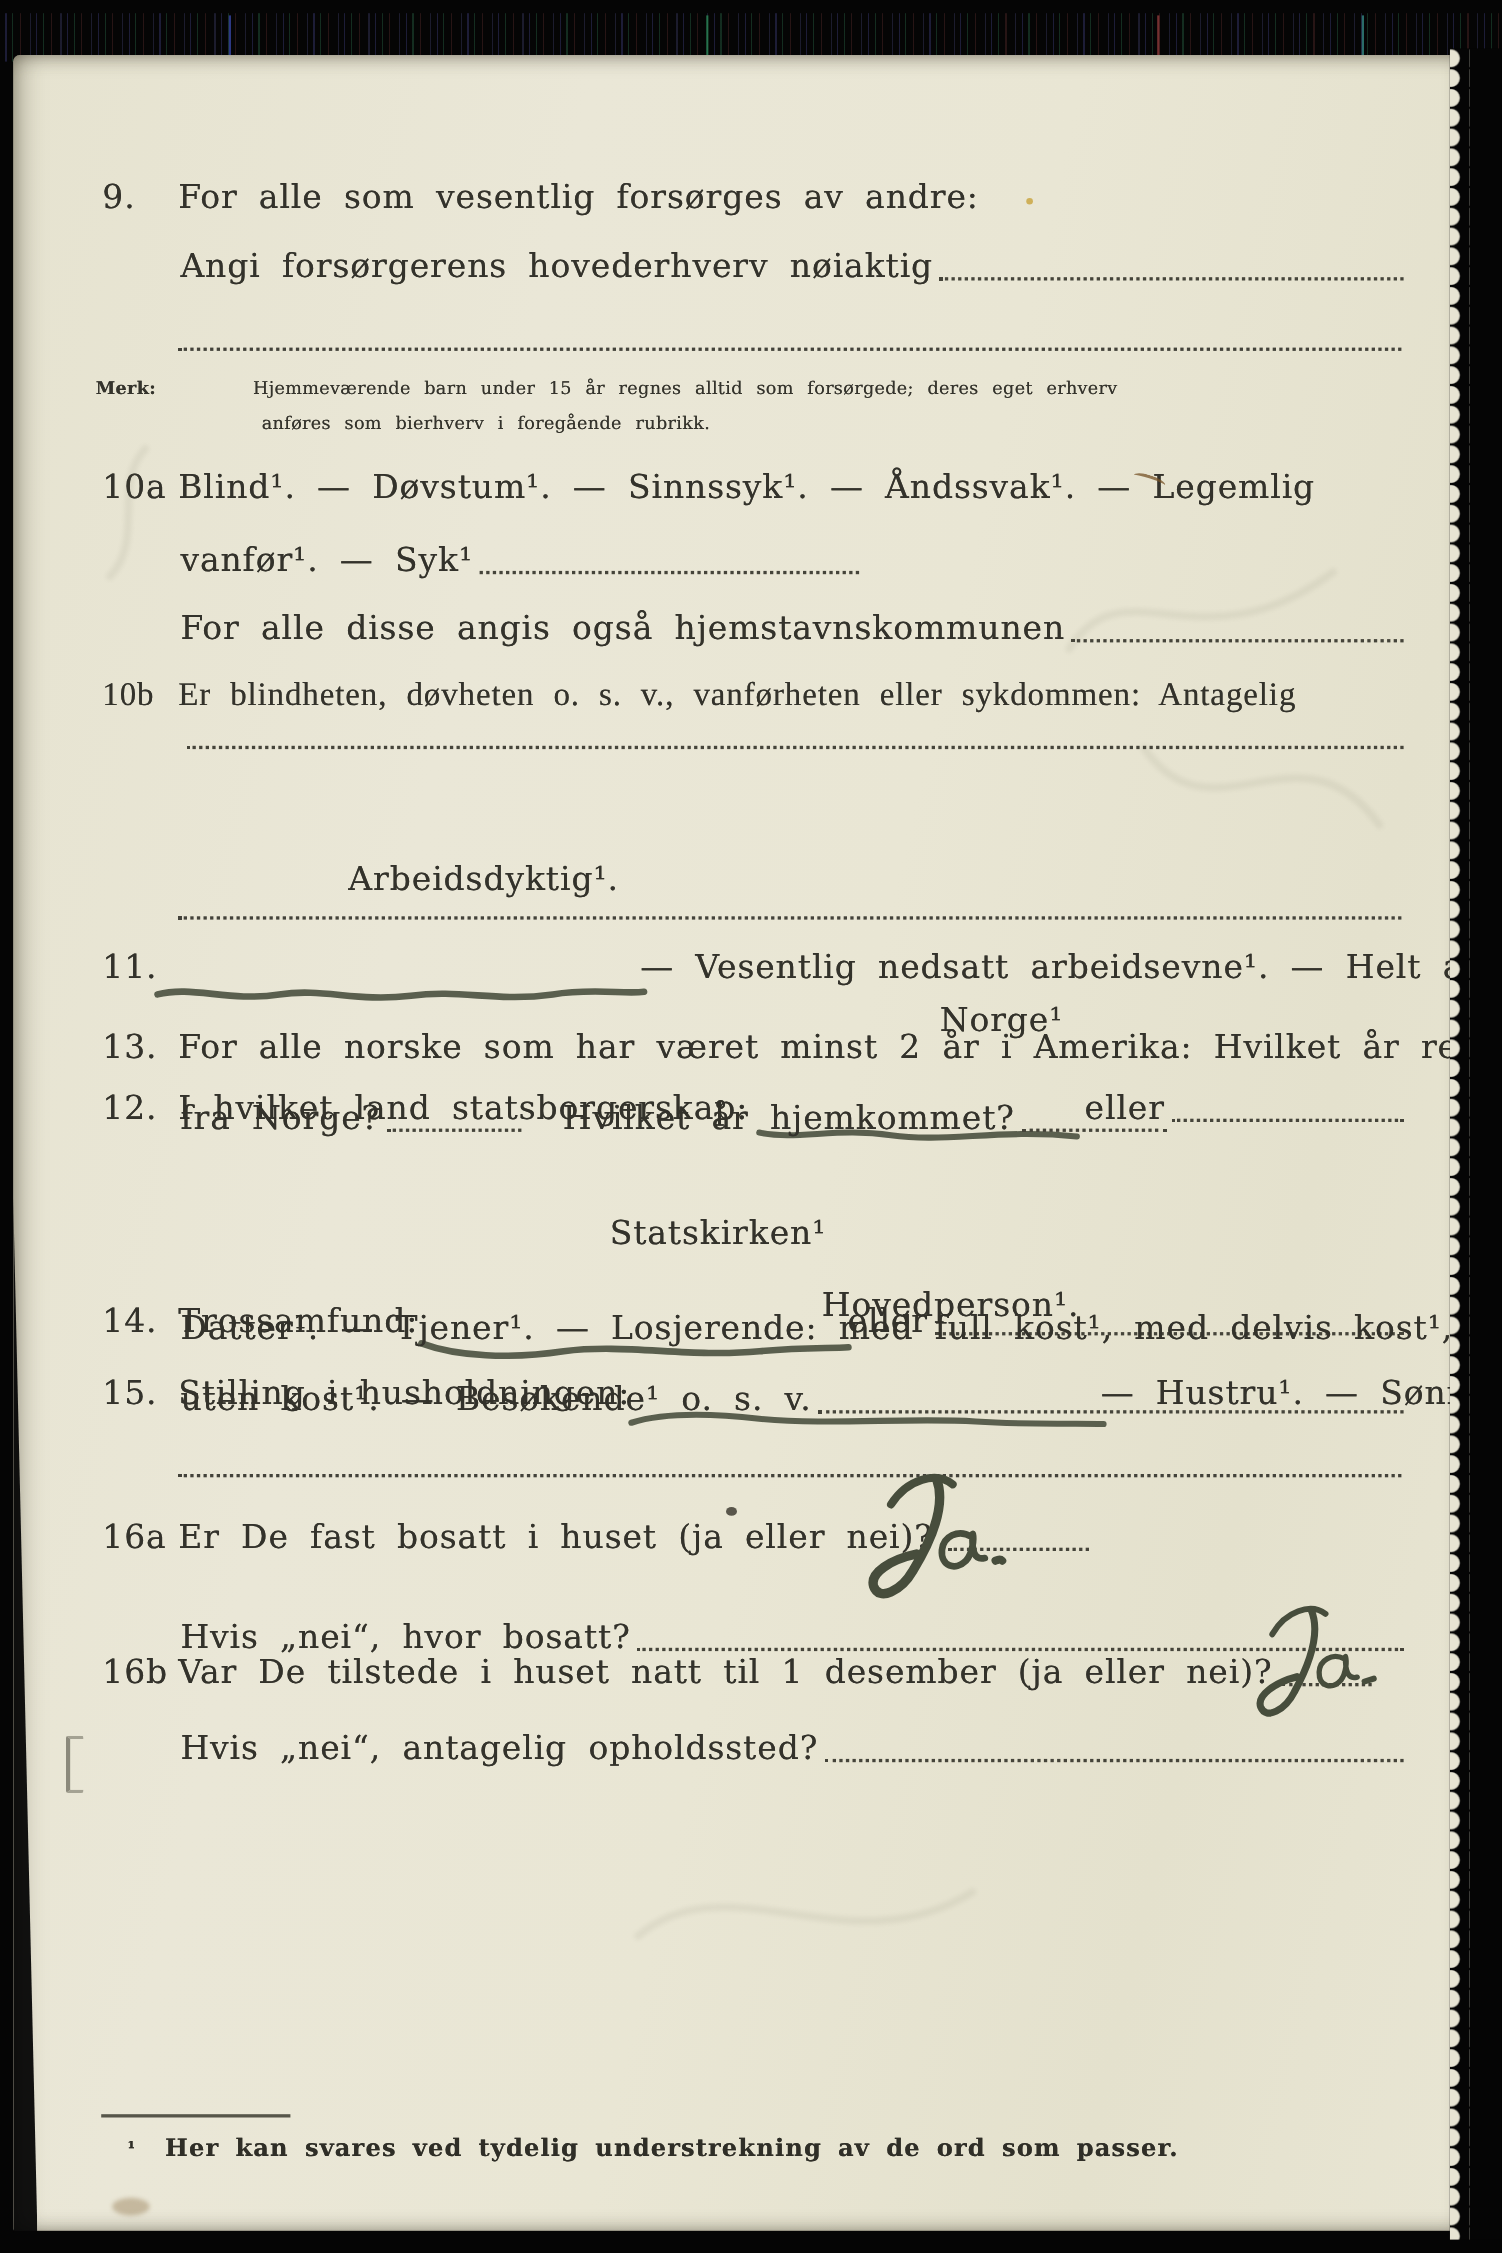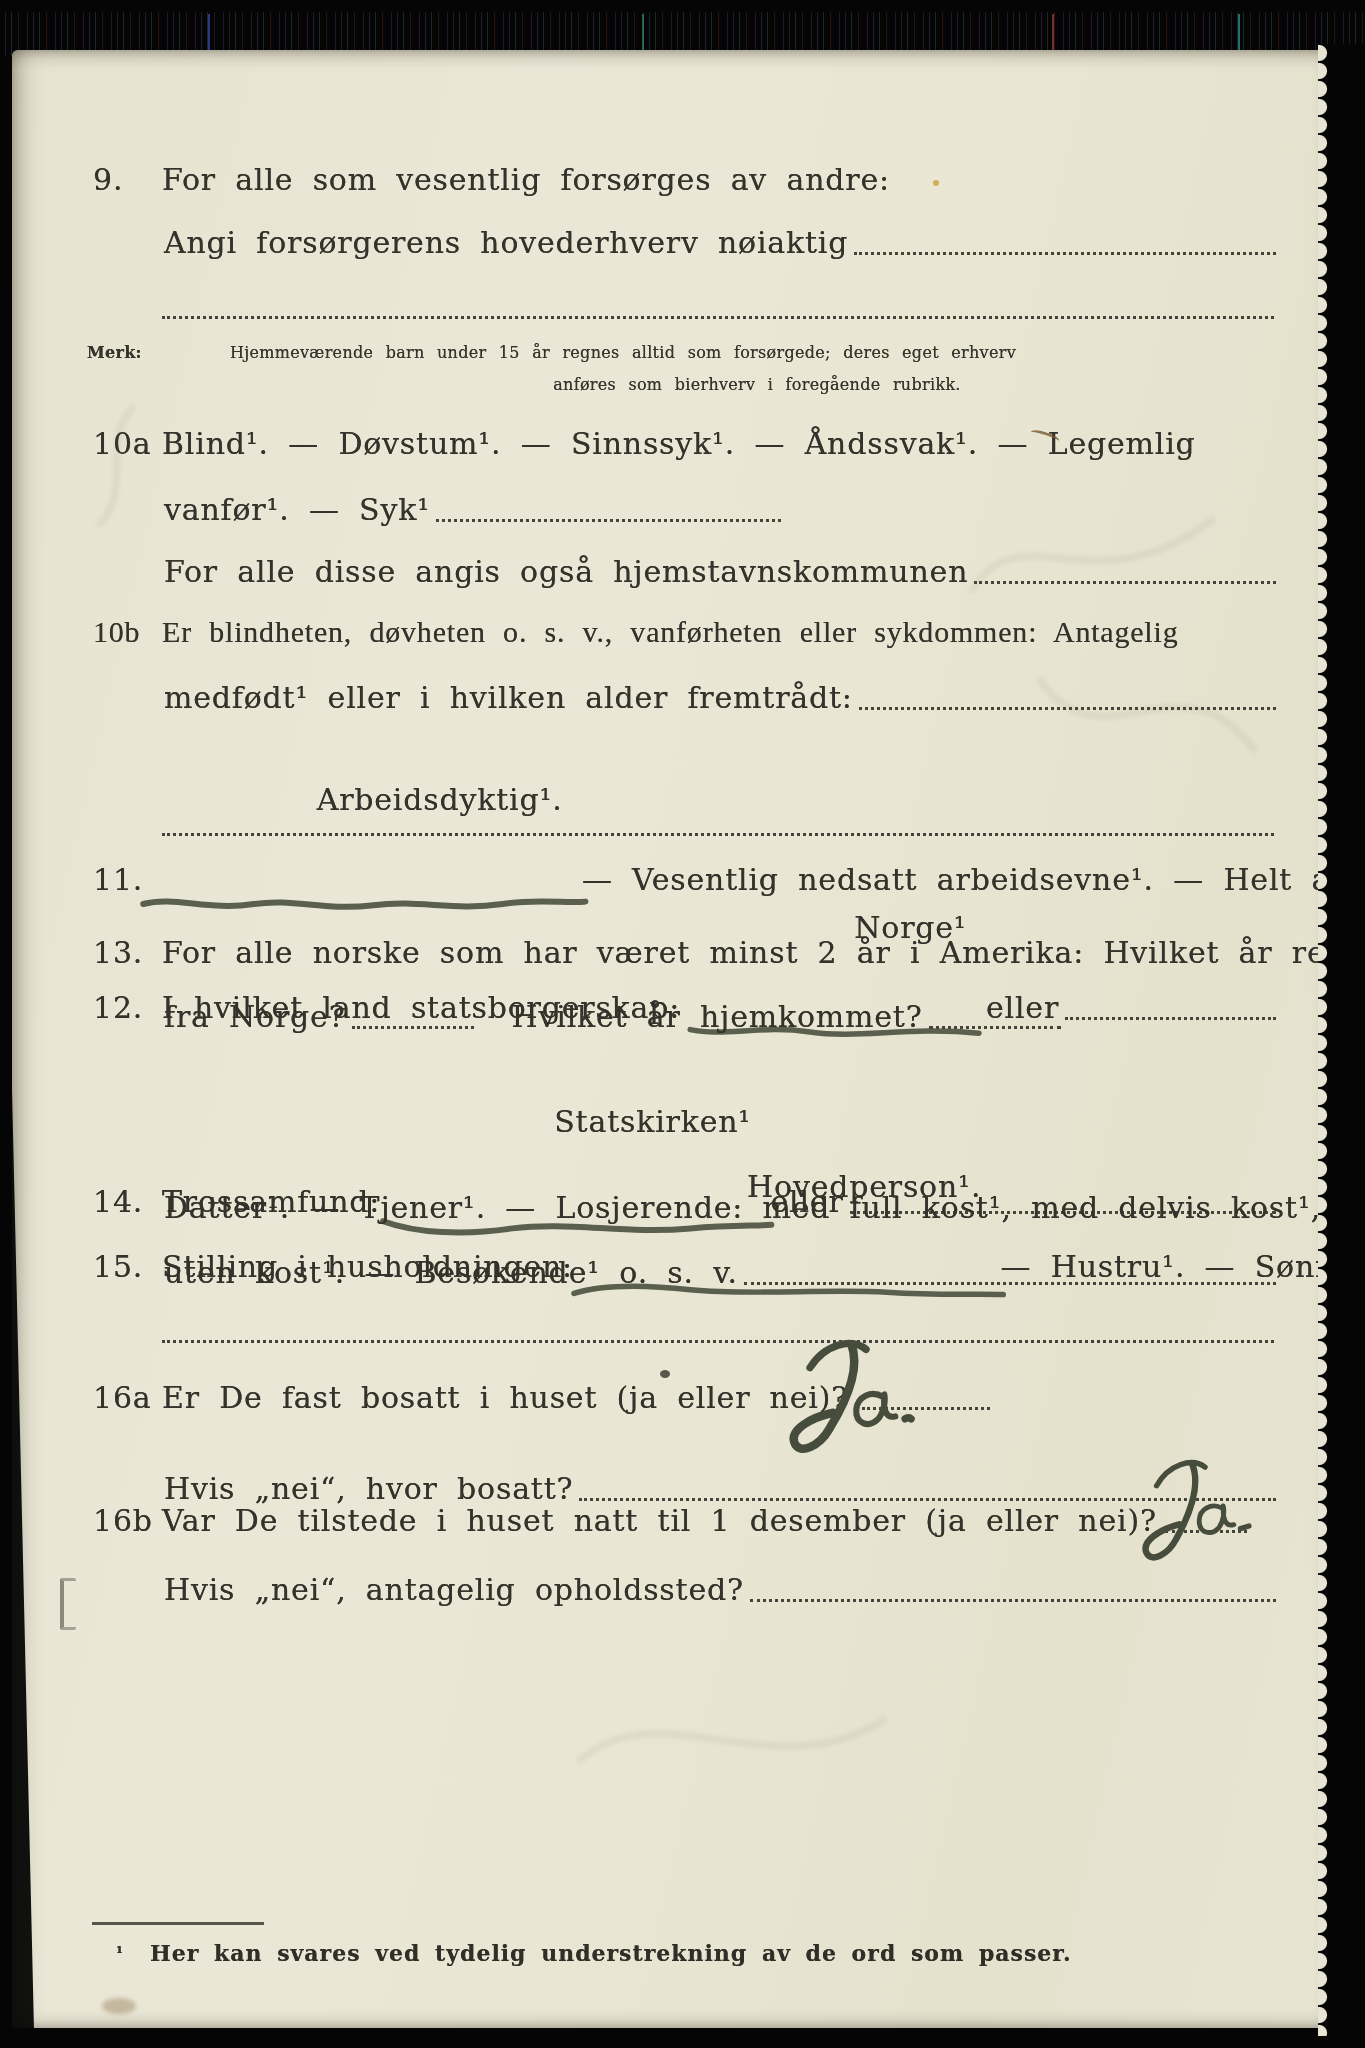--- a/index.html
+++ b/index.html
@@ -74,21 +74,21 @@
     <div class="r cont" style="top:173px;">
       <span>Angi forsørgerens hovederhverv nøiaktig</span>
       <span class="dots"></span>
     </div>
     <div class="ansline" style="top:266px;left:150px;right:54px;"></div>
 
     <div class="r merk" style="top:283px;left:75px;">
       <span class="lbl">Merk:</span>
       <span>Hjemmeværende barn under 15 år regnes alltid som forsørgede; deres eget erhverv</span>
     </div>
-    <div class="r merk" style="top:315px;left:226px;justify-content:center;">
+    <div class="r merk" style="top:315px;left:226px;">
       <span>anføres som bierhverv i foregående rubrikk.</span>
     </div>
 
     <div class="r" style="top:374px;">
       <span class="num">10a</span>
       <span>Blind¹. — Døvstum¹. — Sinnssyk¹. — Åndssvak¹. — Legemlig</span>
     </div>
     <div class="r cont" style="top:440px;">
       <span>vanfør¹. — Syk¹</span>
       <span class="dots fixed" style="width:345px;"></span>
@@ -96,21 +96,20 @@
     <div class="r cont" style="top:502px;">
       <span>For alle disse angis også hjemstavnskommunen</span>
       <span class="dots"></span>
     </div>
 
     <div class="r" style="top:562px;font-family:Liberation Serif, serif;">
       <span class="num">10b</span>
       <span>Er blindheten, døvheten o. s. v., vanførheten eller sykdommen: Antagelig</span>
     </div>
     <div class="r cont" style="top:628px;">
-      <span>medfødt¹ eller i hvilken alder fremtrådt:</span>
       <span class="dots"></span>
     </div>
 
     <div class="r" style="top:690px;">
       <span class="num">11.</span>
       <span class="uw">
         <span>Arbeidsdyktig¹.</span>
         <svg viewBox="0 0 100 20" preserveAspectRatio="none">
           <path d="M2 10 C9 3 16 16 26 10 C35 5 41 16 52 11 C62 6 69 16 80 10 C88 5 94 10 98 8" style="stroke-width:6px;"></path>
         </svg>

